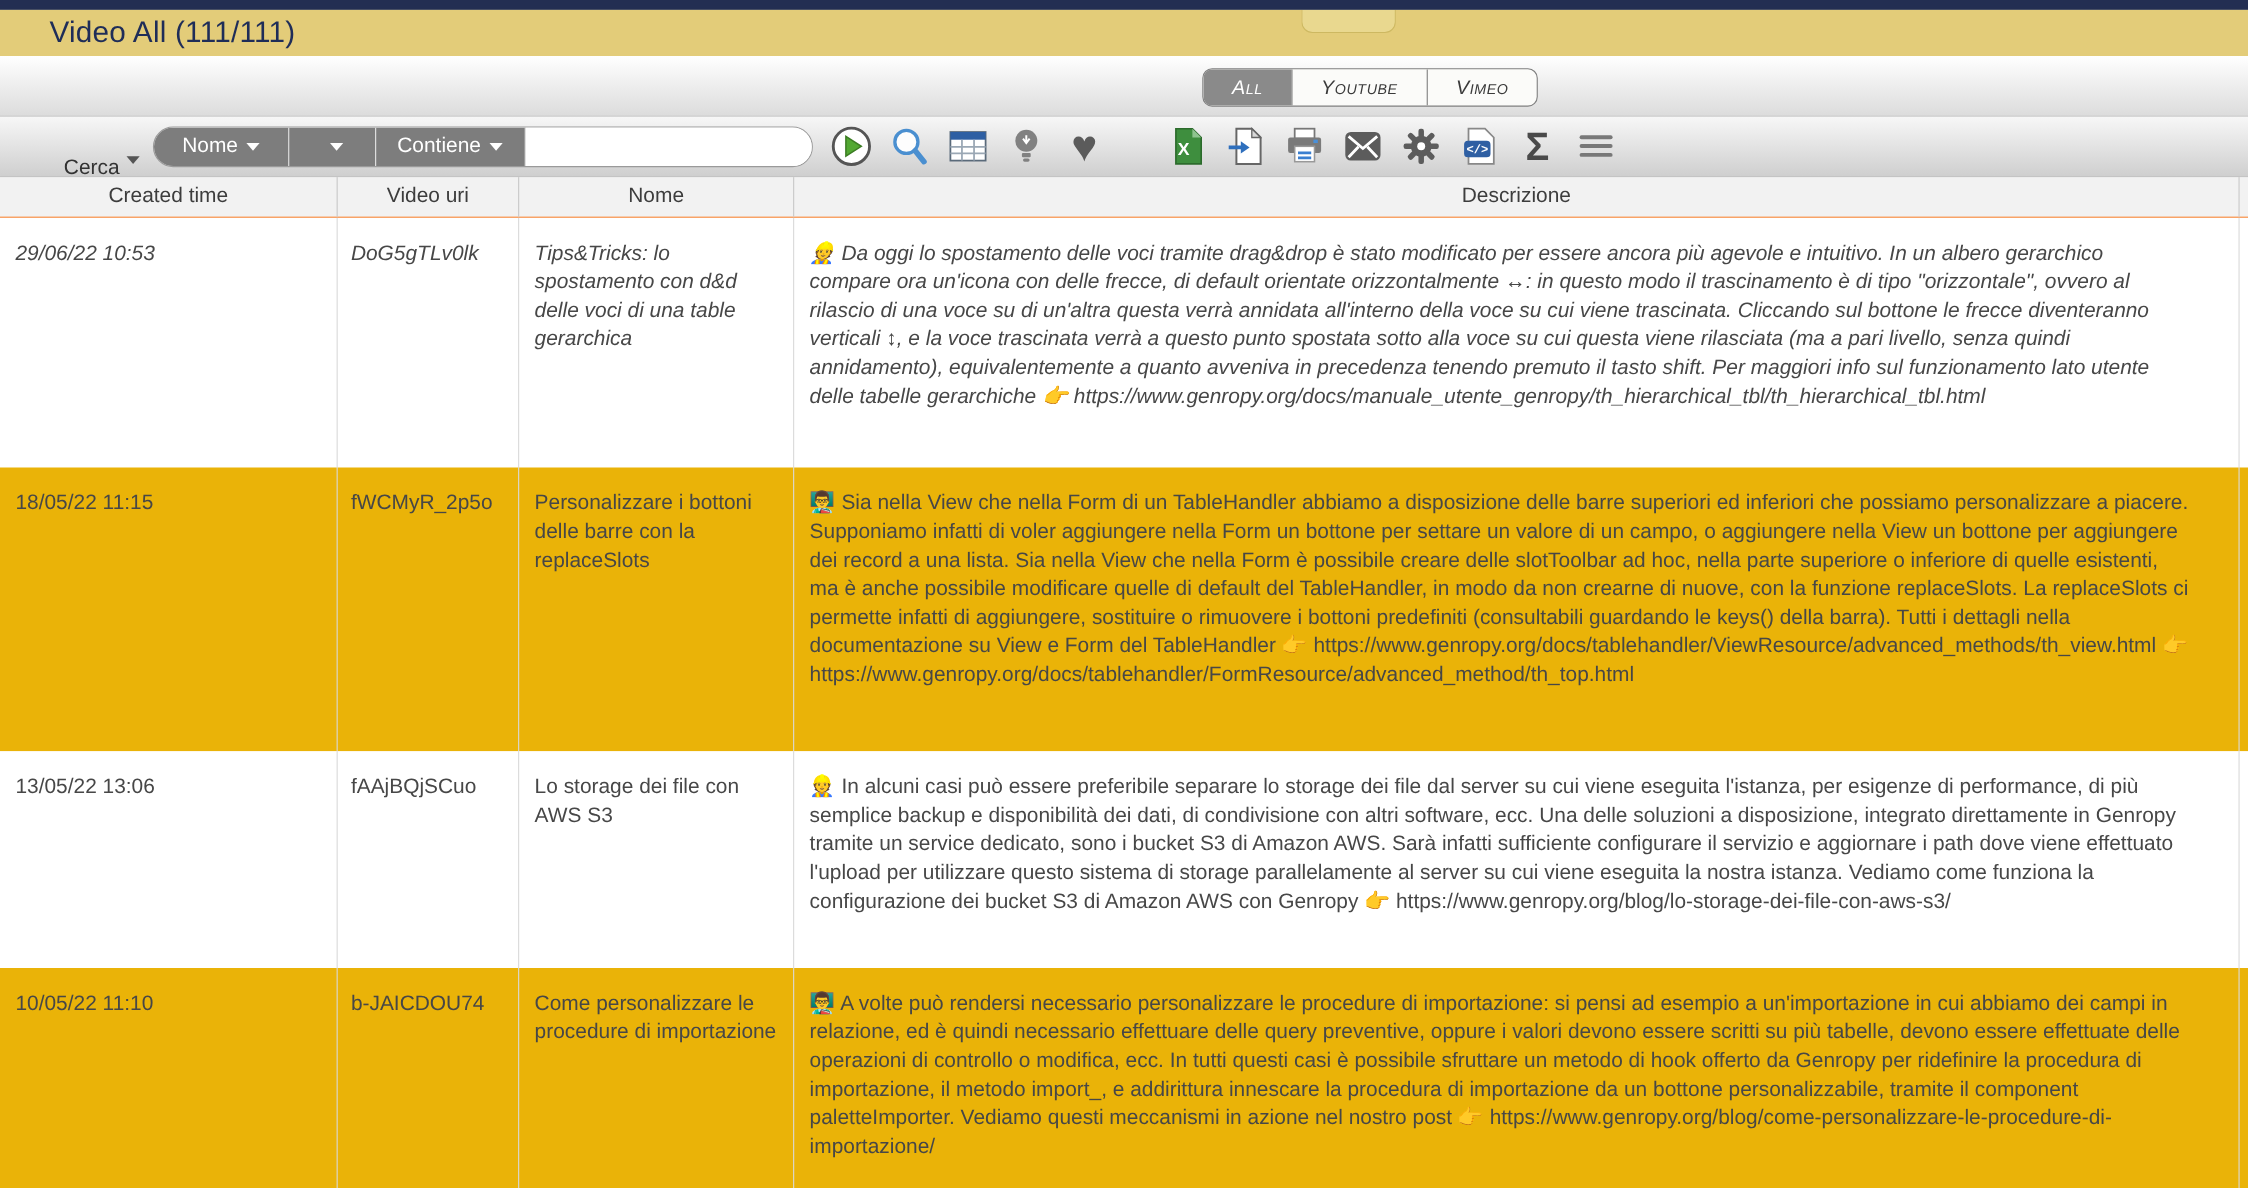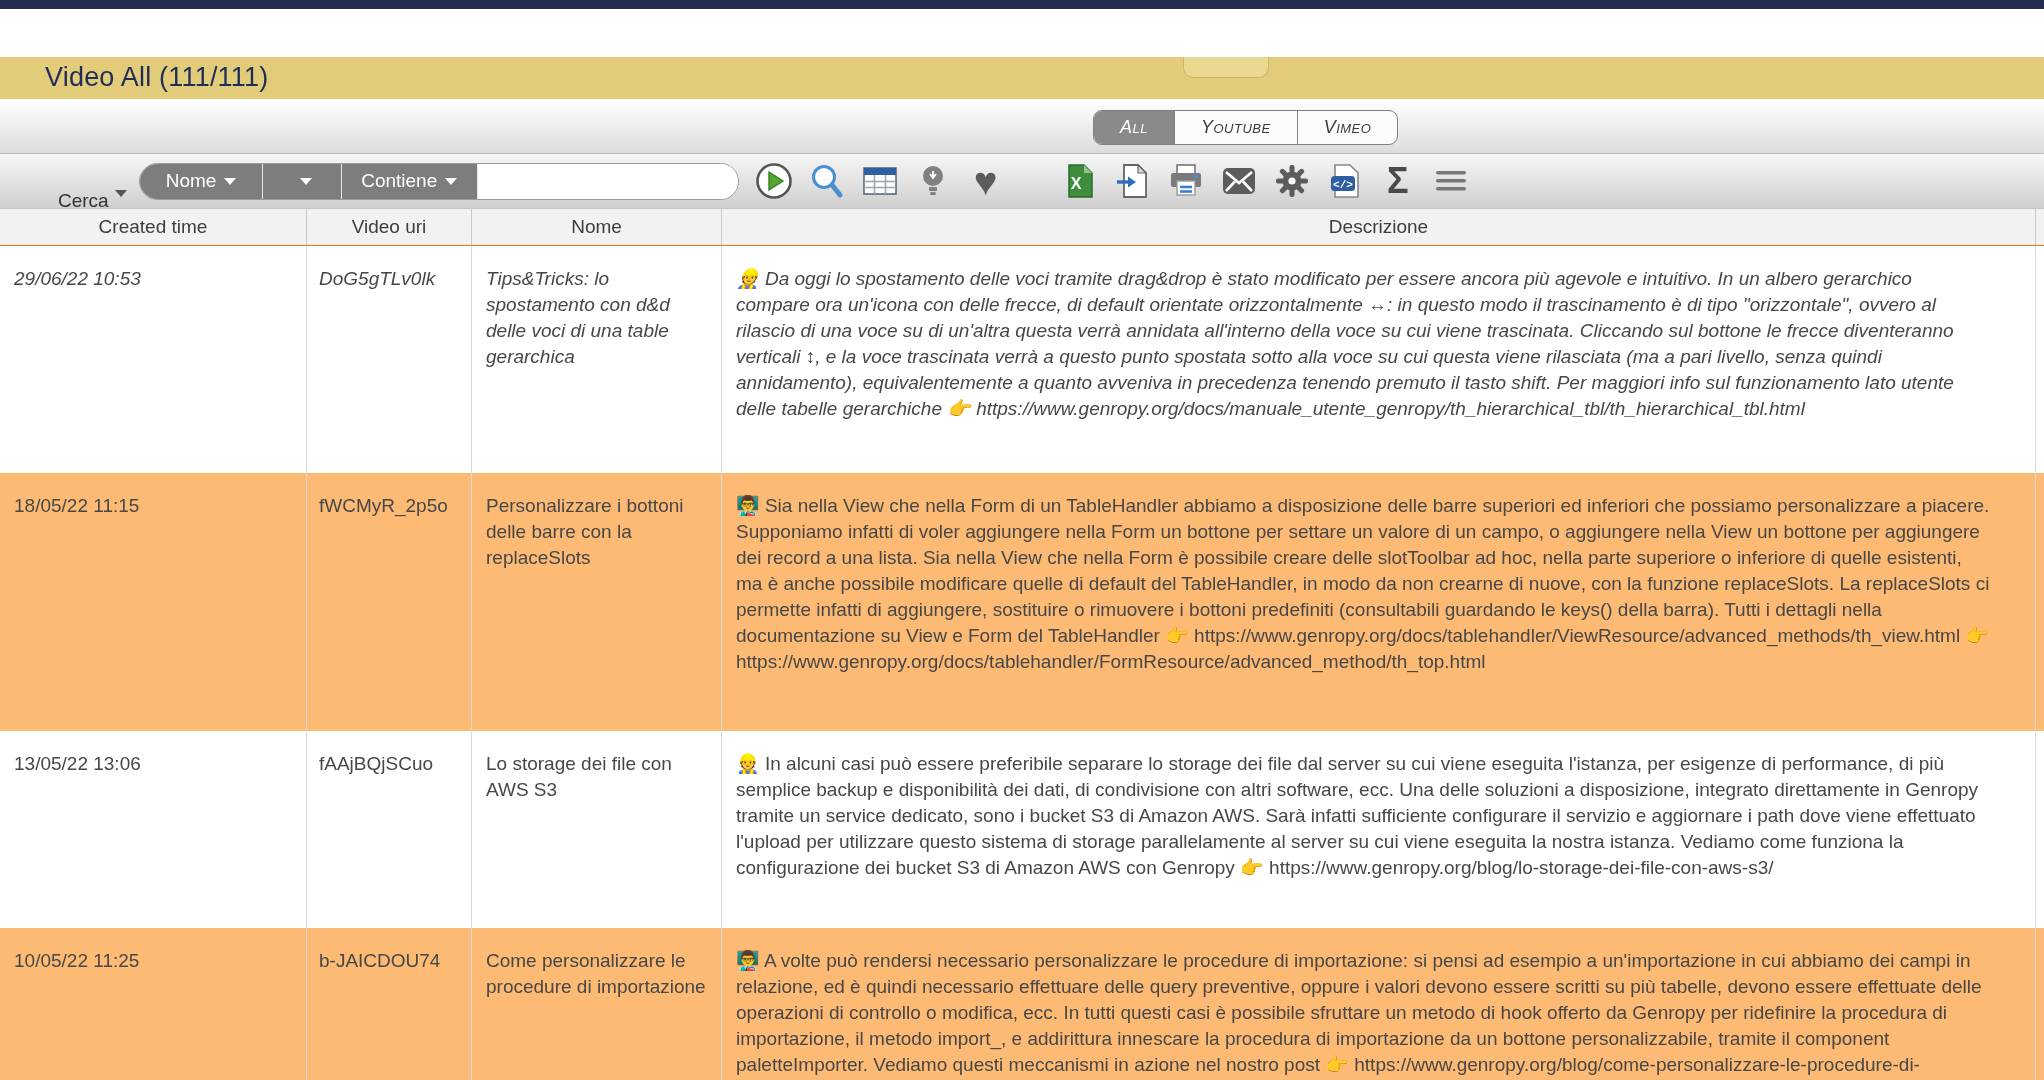--- a/index.html
+++ b/index.html
@@ -1,21 +1,21 @@
 <!DOCTYPE html>
 <html><head>
 <meta charset="utf-8">
 <style>
   * { margin:0; padding:0; box-sizing:border-box; }
   html,body { width:2044px; height:1080px; overflow:hidden; background:#fff;
               font-family:"Liberation Sans", sans-serif; }
 
   
   .navy-strip { height:9px; background:#232e52; }
-  .gold-bar { position:relative; height:42px; background:#e3cc79;margin-top:48px; }
+  .gold-bar { position:relative; height:42px; background:#e3cc79; }
   .gold-bar .page-title { position:absolute; left:45px; top:5px;
     font-size:27px; color:#1f2d58; letter-spacing:.2px; }
   .panel-pull-tab { position:absolute; left:1183px; top:0; width:86px; height:21px;
     background:#e9d88f; border:1px solid #cdb861; border-top:none;
     border-radius:0 0 10px 10px; }
 
   
   .tab-band { position:relative; height:54px;
     background:linear-gradient(#ffffff, #dcdcdc); }
   .seg-tabs { position:absolute; left:1093px; top:11px; display:flex;
@@ -54,21 +54,21 @@
   .sigma-glyph { font-size:36px; font-weight:bold; color:#4a4a4a; line-height:36px; }
 
   
   .grid { display:grid; grid-template-columns:307px 165px 250px 1314px 8px; }
   .thead { height:38px; background:#f2f2f2; border-top:1px solid #c4c4c4;
            border-bottom:1px solid #f97316; }
   .th { display:flex; align-items:center; justify-content:center;
     font-size:19px; color:#3d3d3d; border-right:1px solid #c8c8c8; }
   .th.last { border-right:none; }
   .trow { background:#fff; }
-  .trow.alt { background:#fdba74; }
+  .trow.alt { background:#eab308; }
   .td { border-right:1px solid #d9d9d9; padding:20px 12px 18px 14px;
     font-size:19px; line-height:26px; color:#474747; }
   .td.uri { padding-left:12px; }
   .td.desc { padding-right:44px; }
   .td.edge { border-right:none; padding:0; }
   .r1 { min-height:227px;font-style:italic; } .r2 { min-height:258px; }
   .r3 { min-height:197px; } .r4 { min-height:200px; }
 </style>
 </head>
 <body>
@@ -257,18 +257,18 @@
 
 <div class="grid trow r3">
   <div class="td">13/05/22 13:06</div>
   <div class="td uri">fAAjBQjSCuo</div>
   <div class="td">Lo storage dei file con AWS S3</div>
   <div class="td desc">👷 In alcuni casi può essere preferibile separare lo storage dei file dal server su cui viene eseguita l'istanza, per esigenze di performance, di più semplice backup e disponibilità dei dati, di condivisione con altri software, ecc. Una delle soluzioni a disposizione, integrato direttamente in Genropy tramite un service dedicato, sono i bucket S3 di Amazon AWS. Sarà infatti sufficiente configurare il servizio e aggiornare i path dove viene effettuato l'upload per utilizzare questo sistema di storage parallelamente al server su cui viene eseguita la nostra istanza. Vediamo come funziona la configurazione dei bucket S3 di Amazon AWS con Genropy 👉 https://www.genropy.org/blog/lo-storage-dei-file-con-aws-s3/</div>
   <div class="td edge"></div>
 </div>
 
 <div class="grid trow alt r4">
-  <div class="td">10/05/22 11:25</div>
+  <div class="td">10/05/22 11:10</div>
   <div class="td uri">b-JAICDOU74</div>
   <div class="td">Come personalizzare le procedure di importazione</div>
   <div class="td desc">👨‍🏫 A volte può rendersi necessario personalizzare le procedure di importazione: si pensi ad esempio a un'importazione in cui abbiamo dei campi in relazione, ed è quindi necessario effettuare delle query preventive, oppure i valori devono essere scritti su più tabelle, devono essere effettuate delle operazioni di controllo o modifica, ecc. In tutti questi casi è possibile sfruttare un metodo di hook offerto da Genropy per ridefinire la procedura di importazione, il metodo import_, e addirittura innescare la procedura di importazione da un bottone personalizzabile, tramite il component paletteImporter. Vediamo questi meccanismi in azione nel nostro post 👉 https://www.genropy.org/blog/come-personalizzare-le-procedure-di-importazione/</div>
   <div class="td edge"></div>
 </div>
 
 </body></html>

